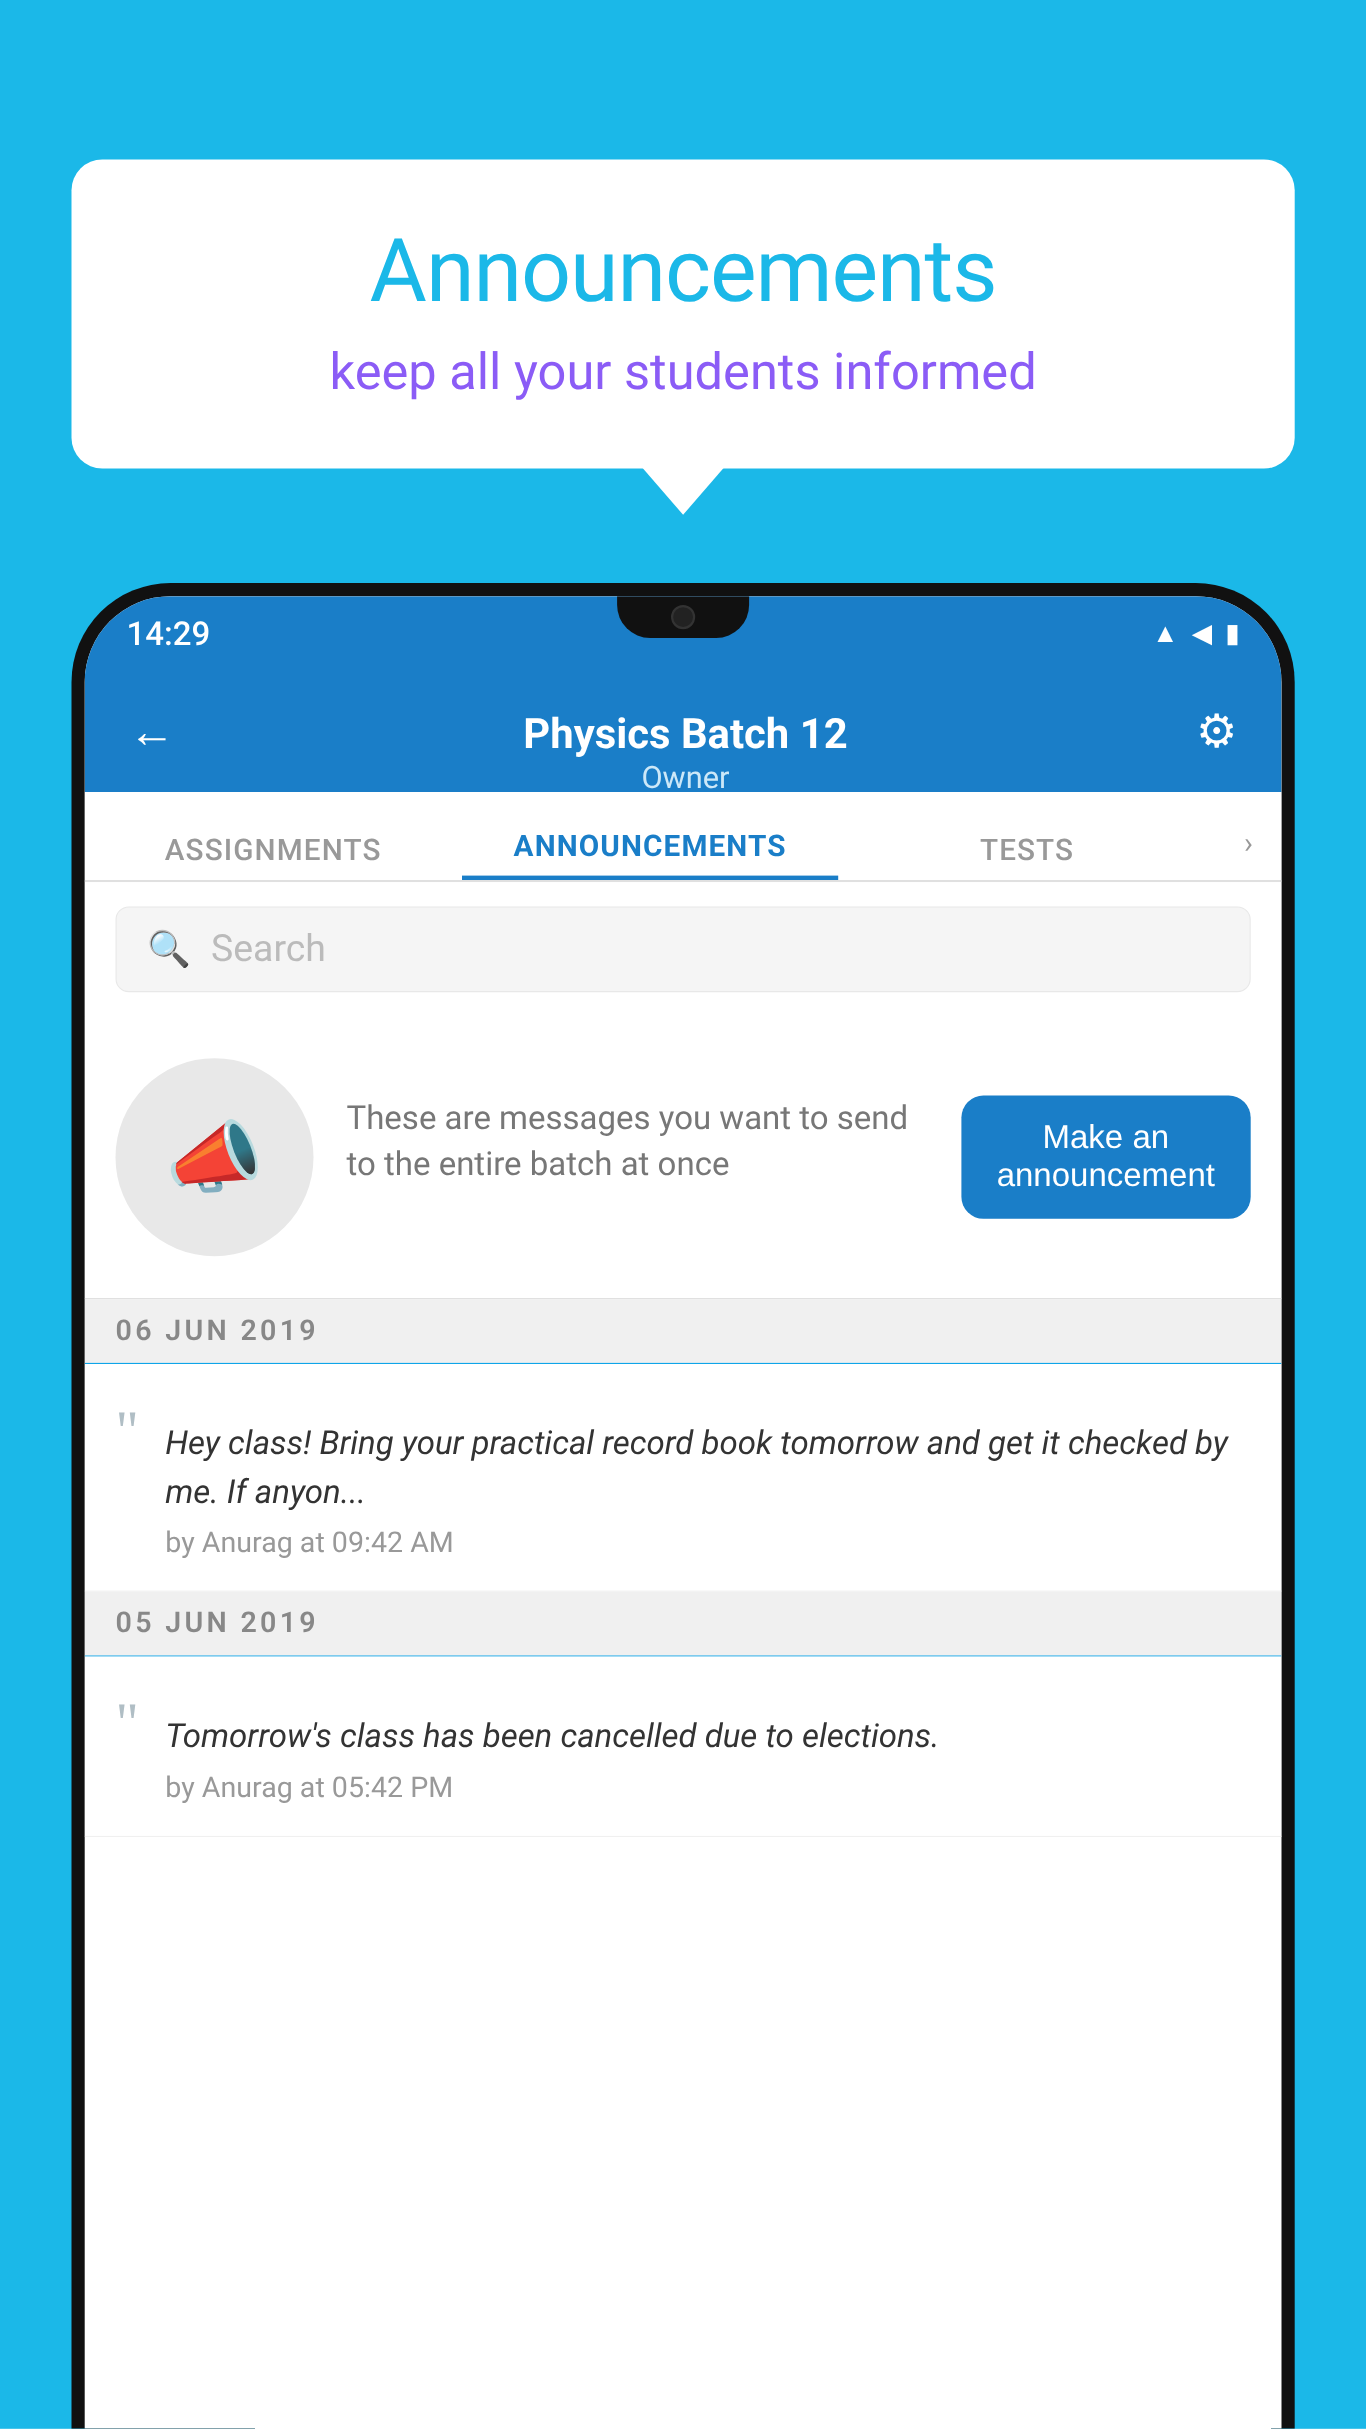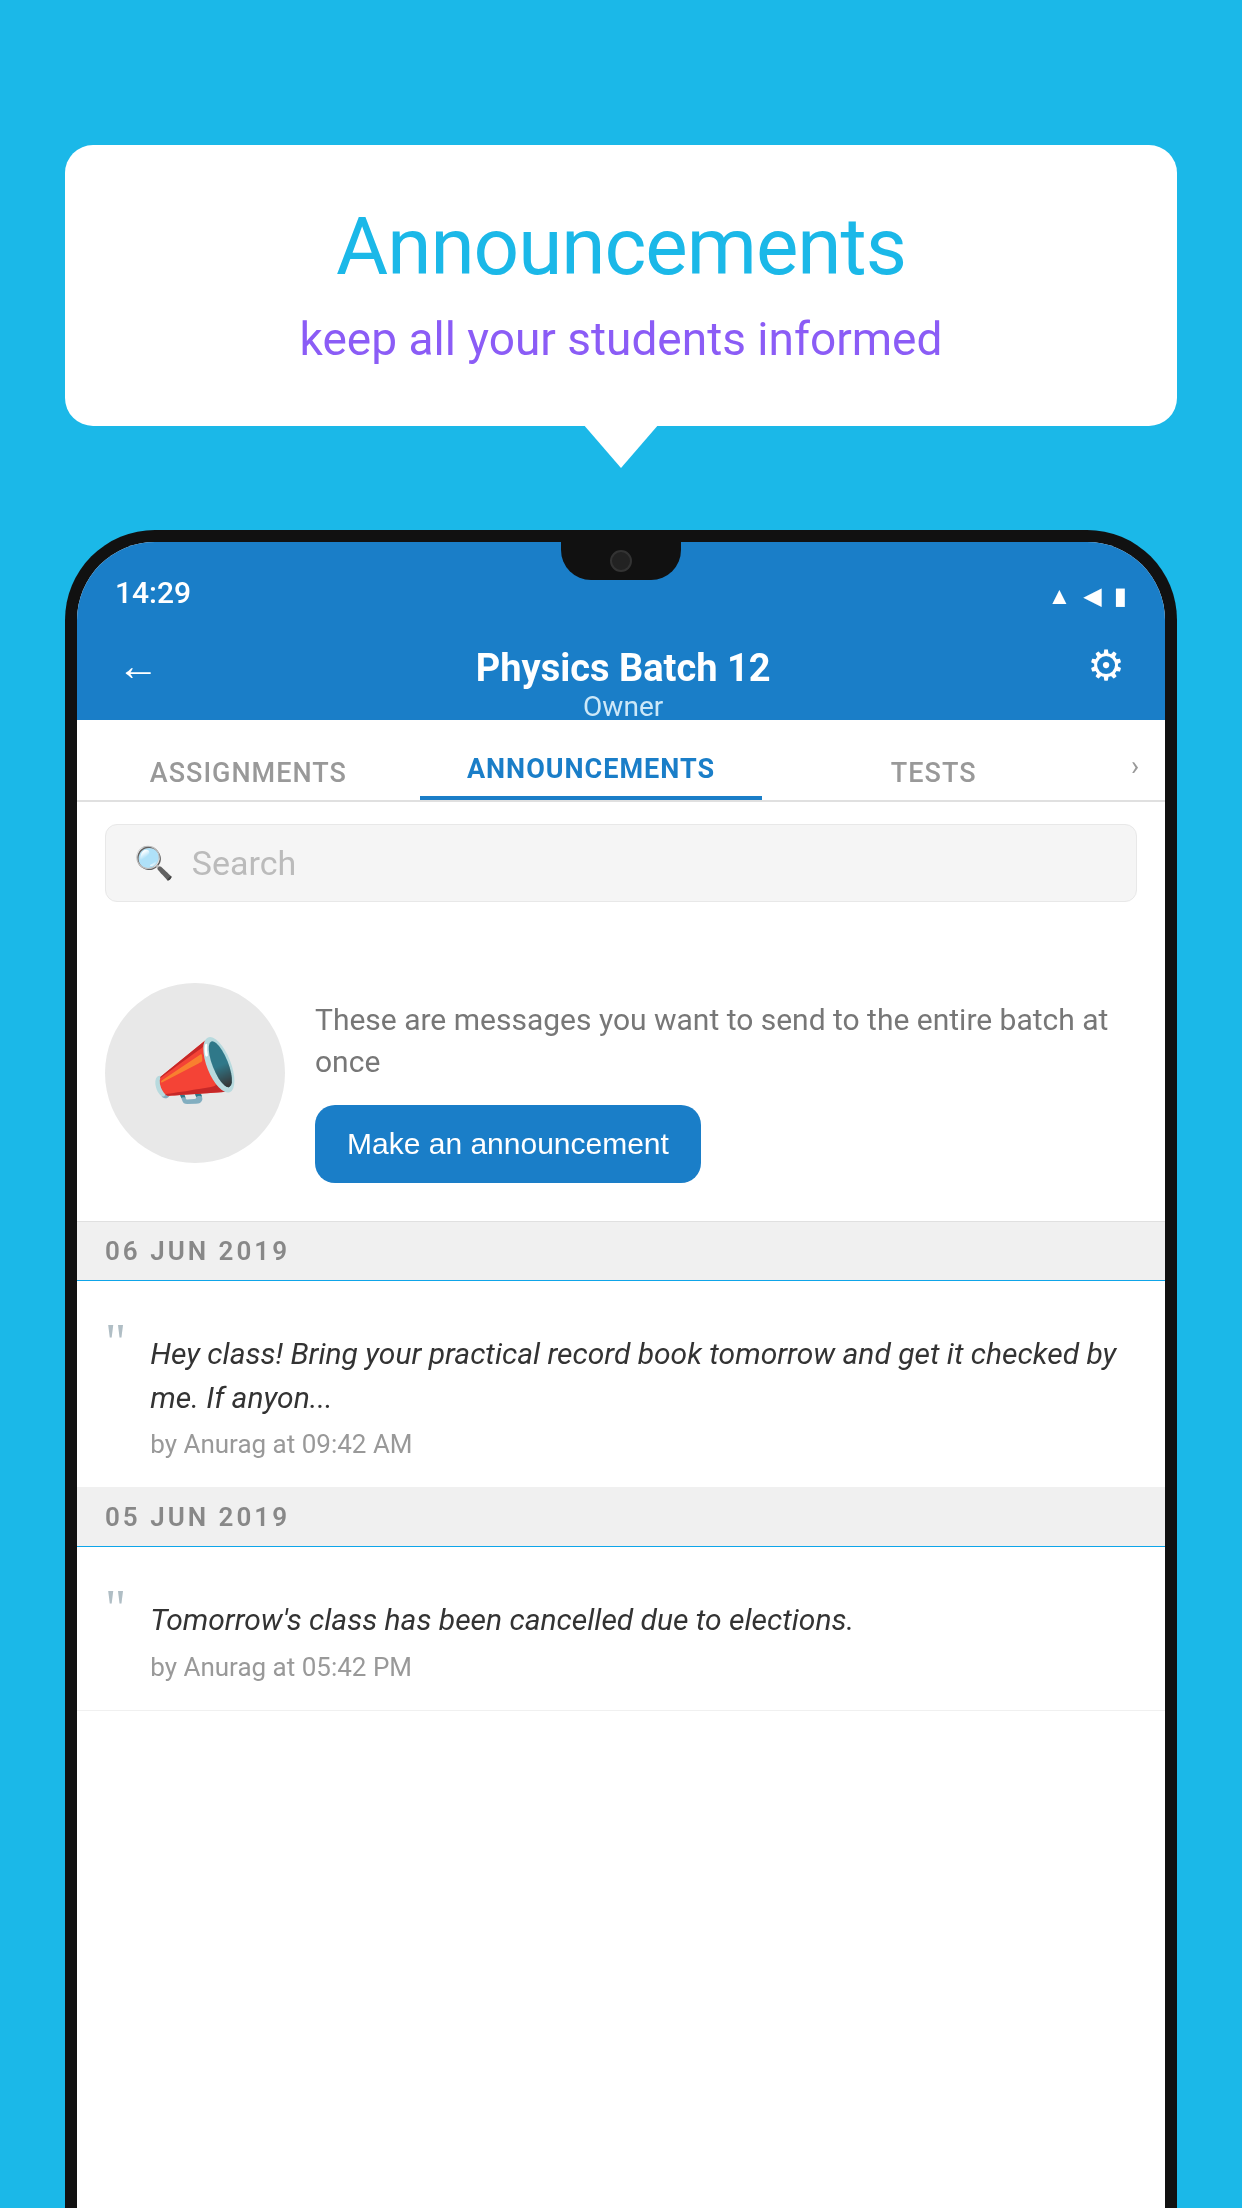--- a/index.html
+++ b/index.html
@@ -73,21 +73,21 @@
       overflow: hidden;
       height: 100%;
       position: relative;
     }
 
     
     .status-bar {
       background: #1a7ec8;
       height: 68px;
       display: flex;
-      align-items: flex-end;
+      align-items: center;
       justify-content: space-between;
       padding: 0 38px;
       position: relative;
     }
     .status-bar-time {
       color: #fff;
       font-size: 30px;
       font-weight: 500;
     }
     .status-bar-icons {
@@ -232,23 +232,22 @@
       border-radius: 50%;
       display: flex;
       align-items: center;
       justify-content: center;
     }
     .promo-icon-megaphone {
       font-size: 72px;
     }
     .promo-right {
       display: flex;
-      flex-direction: column;
+      flex-direction: row;
       gap: 22px;
-      margin-top: 37px;
     }
     .promo-description {
       font-size: 30px;
       color: #777;
       line-height: 1.4;
     }
     .promo-button {
       background: #1a7ec8;
       color: #fff;
       border: none;

